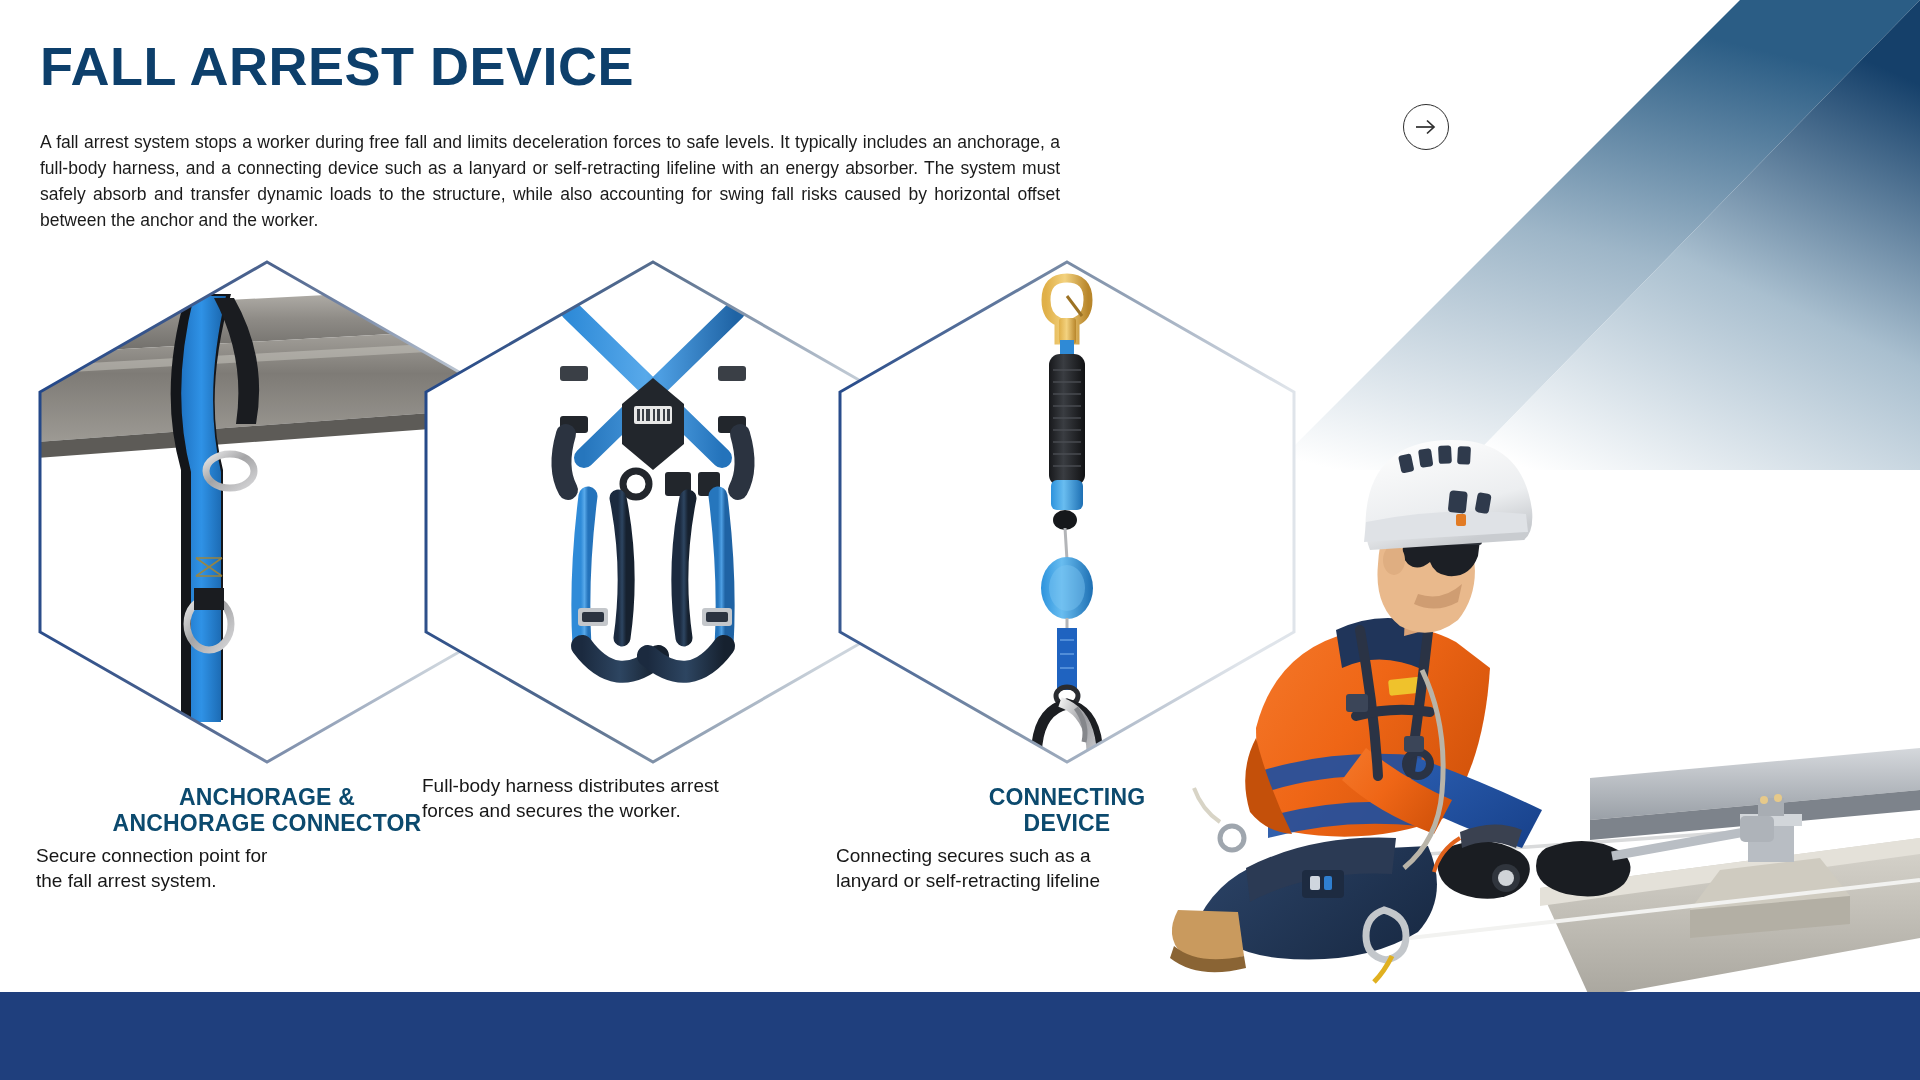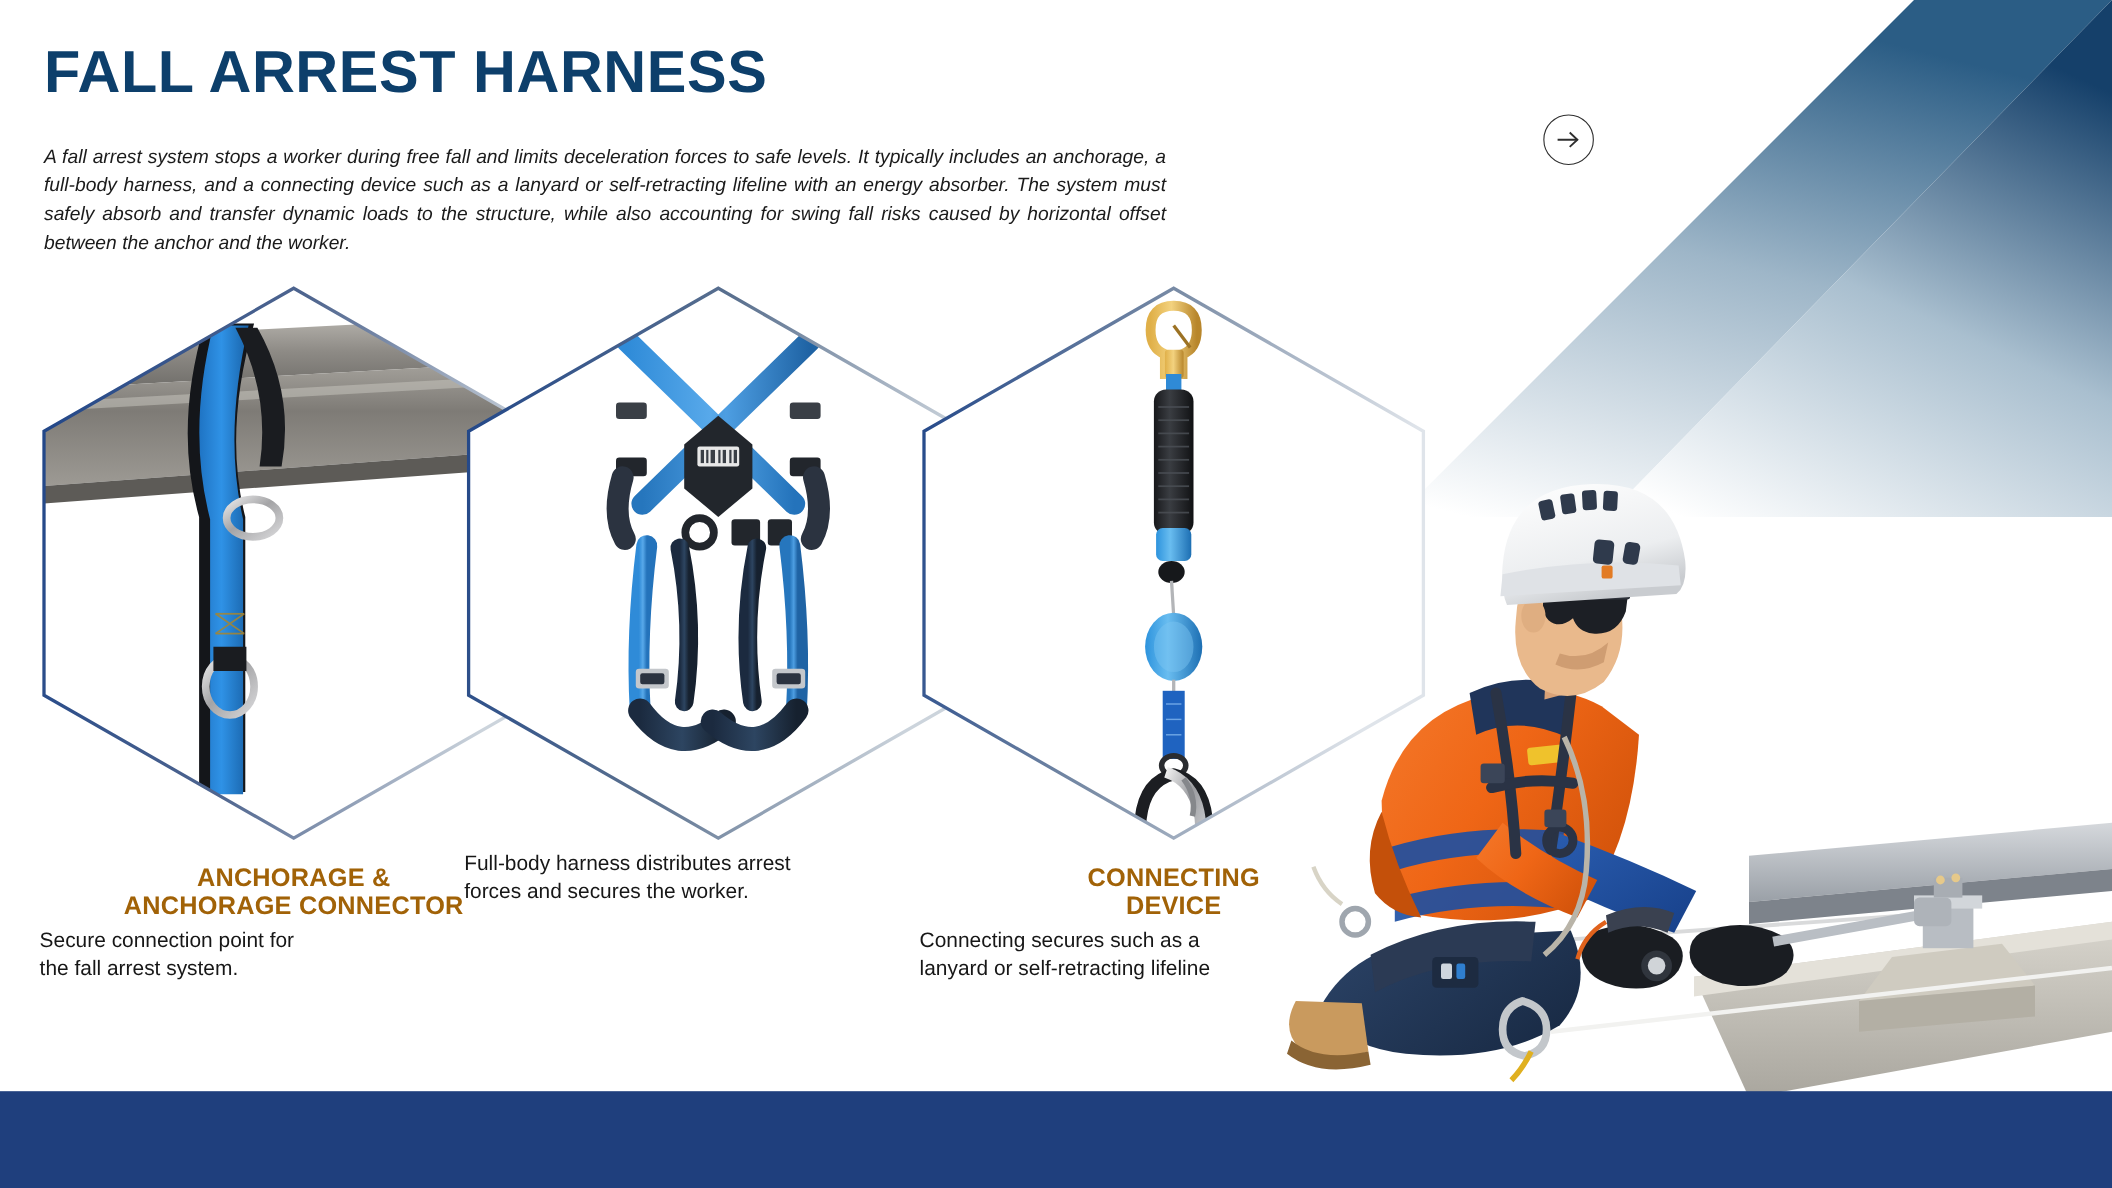--- a/index.html
+++ b/index.html
@@ -17,21 +17,21 @@
 
   
   .page-title {
     position:absolute; left:40px; top:38px;
     font-size:54px; font-weight:bold; letter-spacing:.5px;
     color:#0d3f6b; line-height:1.05; white-space:nowrap;
   }
   .intro {
     position:absolute; left:40px; top:130px; width:1020px;
     font-size:17.5px; line-height:1.48; color:#1b1b1b;
-    text-align:justify; text-justify:inter-word;font-style:italic;
+    text-align:justify; text-justify:inter-word;
   }
 
   
   .arrow-btn {
     position:absolute; left:1403px; top:104px;
     width:46px; height:46px; border-radius:50%;
     border:1.6px solid #2e2e2e; background:transparent;
     display:flex; align-items:center; justify-content:center;
     cursor:pointer;
   }
@@ -44,21 +44,21 @@
   .card.c2 { left:422px; top:258px; }
   .card.c3 { left:836px; top:258px; }
 
   .hex-wrap { position:relative; width:462px; height:508px; }
   .hex-wrap svg.hexline { position:absolute; left:0; top:0; }
   .hex-art { position:absolute; left:0; top:0; width:462px; height:508px; }
 
   .card-title {
     margin-top:18px; text-align:center;
     font-size:23px; font-weight:bold; line-height:1.14;
-    color:#a16207; letter-spacing:.2px; white-space:pre-line;
+    color:#0c4a6e; letter-spacing:.2px; white-space:pre-line;
   }
   .card-desc {
     margin-top:8px; text-align:left;
     font-size:19px; line-height:1.3; color:#171717; white-space:pre-line;
   }
 
   
   .worker { position:absolute; left:1160px; top:418px; width:760px; height:590px; }
 
   
@@ -84,21 +84,21 @@
         <stop offset="1" stop-color="#ffffff"></stop>
       </linearGradient>
     </defs>
 
     <polygon points="110,470 580,0 760,0 300,470" fill="url(#bandA)"></polygon>
 
     <polygon points="300,470 760,0 760,0 760,470" fill="url(#bandB)"></polygon>
   </svg>
 </div>
 
-<h1 class="page-title">FALL ARREST HARNESS</h1>
+<h1 class="page-title">FALL ARREST DEVICE</h1>
 <p class="intro">A fall arrest system stops a worker during free fall and limits deceleration forces to safe levels. It typically includes an anchorage, a full-body harness, and a connecting device such as a lanyard or self-retracting lifeline with an energy absorber. The system must safely absorb and transfer dynamic loads to the structure, while also accounting for swing fall risks caused by horizontal offset between the anchor and the worker.</p>
 
 <div class="arrow-btn">
   <span>
     <svg width="24" height="18" viewBox="0 0 24 18">
       <line x1="2" y1="9" x2="20" y2="9" stroke="#2e2e2e" stroke-width="1.7"></line>
       <polyline points="13,2.5 20,9 13,15.5" fill="none" stroke="#2e2e2e" stroke-width="1.7"></polyline>
     </svg>
   </span>
 </div>

